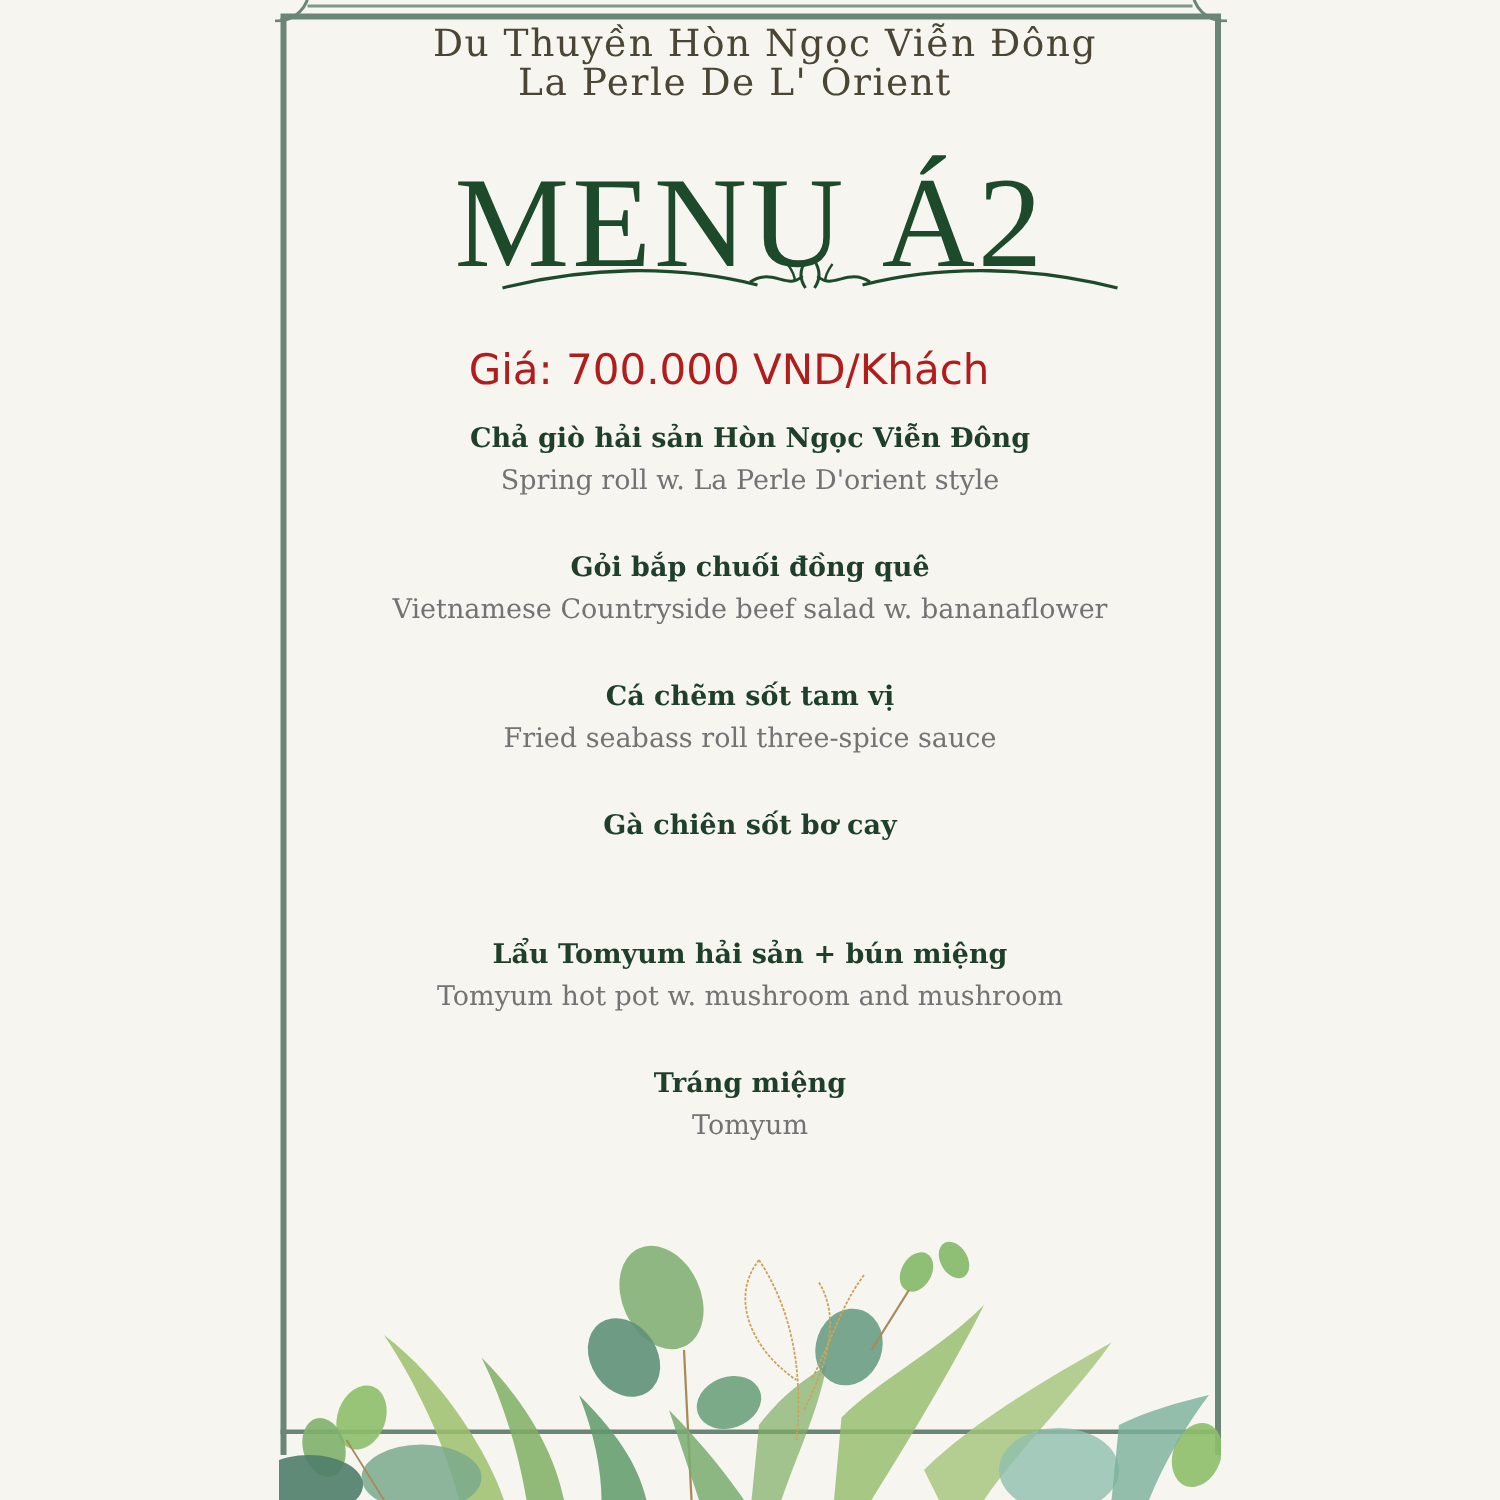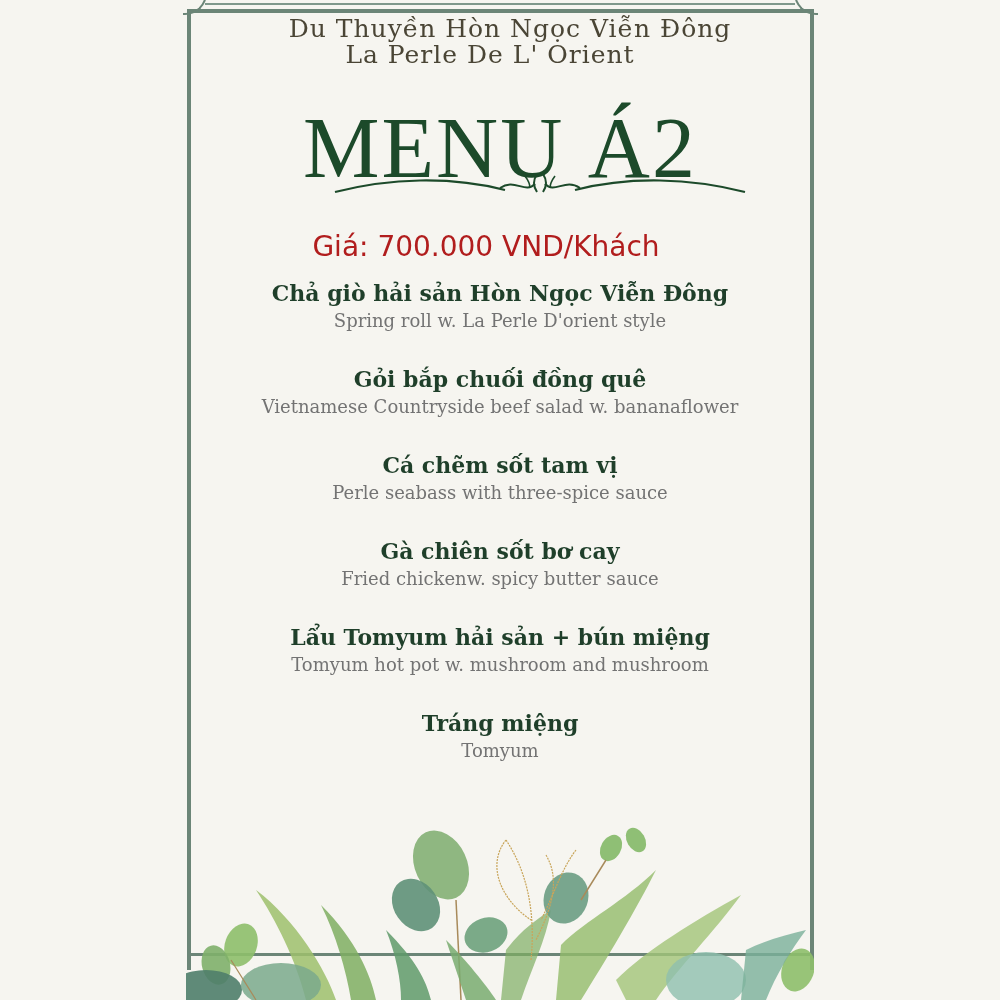--- a/index.html
+++ b/index.html
@@ -31,21 +31,21 @@
   }
   .flourish { position:absolute; left:330px; top:170px; width:420px; height:30px; }
 
   .price {
     position:absolute; top:230px; left:0; width:952px; text-align:center;
     font-family:"DejaVu Sans", sans-serif; color:#b11d1d; font-size:28px; padding-left:20px; box-sizing:border-box;
   }
 
   .item { position:absolute; left:0; width:1000px; text-align:center; }
   .item .vn {
-    font-family:"DejaVu Serif", serif; font-weight:bold; color:#1f3f2a; font-size:22px; line-height:26px;
+    font-family:"DejaVu Serif", serif; font-weight:bold; color:#1f3f2a; font-size:18px; line-height:26px;
   }
   .item .en {
     font-family:"DejaVu Serif", serif; color:#737373; font-size:18px; line-height:30px;
   }
 
   .foliage { position:absolute; left:186px; top:810px; width:628px; height:190px; }
 </style>
 </head>
 <body>
 
@@ -79,25 +79,24 @@
   <div class="item" style="top:280px;">
     <div class="vn">Chả giò hải sản Hòn Ngọc Viễn Đông</div>
     <div class="en">Spring roll w. La Perle D'orient style</div>
   </div>
   <div class="item" style="top:366px;">
     <div class="vn">Gỏi bắp chuối đồng quê</div>
     <div class="en">Vietnamese Countryside beef salad w. bananaflower</div>
   </div>
   <div class="item" style="top:452px;text-align:center;">
     <div class="vn">Cá chẽm sốt tam vị</div>
-    <div class="en">Perle seabass with three-spice sauce</div>
+    <div class="en">Fried seabass roll three-spice sauce</div>
   </div>
   <div class="item" style="top:538px;">
     <div class="vn">Gà chiên sốt bơ cay</div>
-    <div class="en">Fried chickenw. spicy butter sauce</div>
   </div>
   <div class="item" style="top:624px;">
     <div class="vn">Lẩu Tomyum hải sản + bún miệng</div>
     <div class="en">Tomyum hot pot w. mushroom and mushroom</div>
   </div>
   <div class="item" style="top:710px;">
     <div class="vn">Tráng miệng</div>
     <div class="en">Tomyum</div>
   </div>
 

